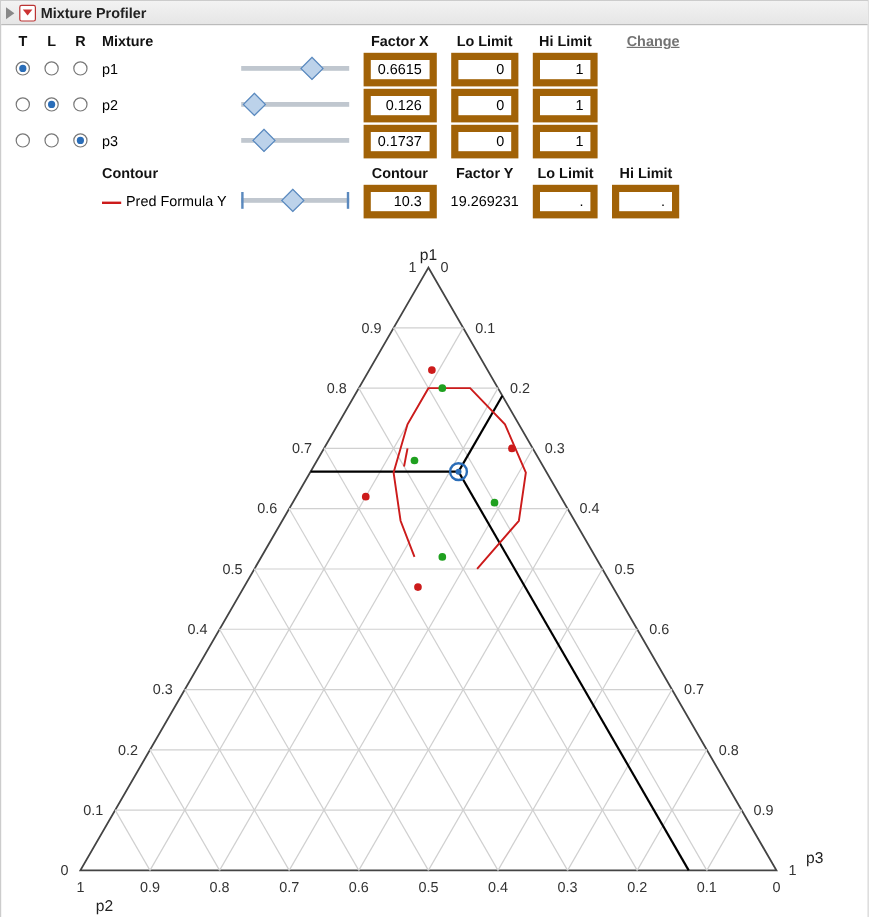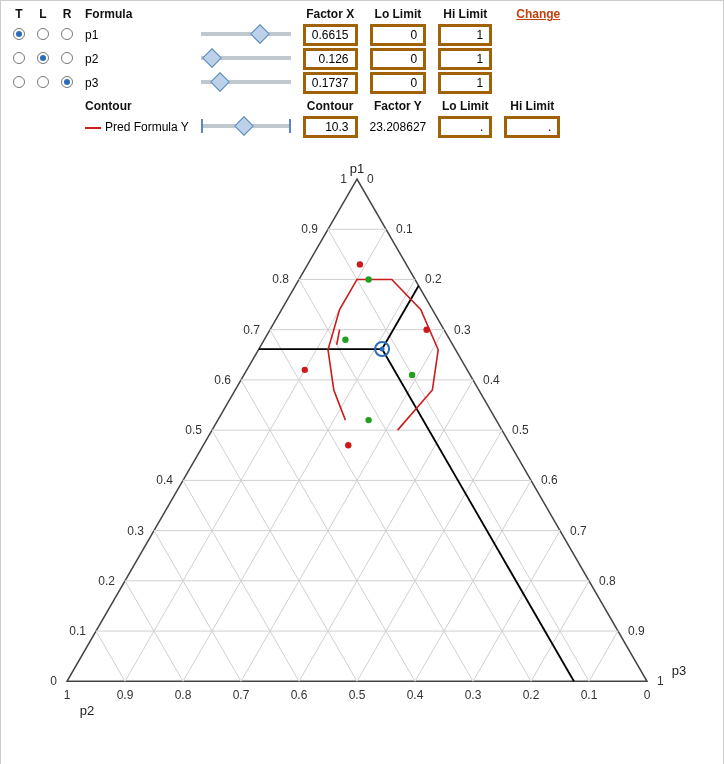--- a/index.html
+++ b/index.html
@@ -94,29 +94,29 @@
       background: #c0c7cf;
     }
     .slider .thumb {
       position: absolute; top: -1px;
       width: 14px; height: 14px;
       background: #bcd2ea;
       border: 1px solid #5a89be;
       transform: rotate(45deg);
     }
     .numcell {
-      border: 3px solid #a16207;
+      border: 6px solid #a16207;
       text-align: right;
       padding: 1px 6px;
       min-width: 54px;
       background: #fff;
       font-size: 12px;
     }
     .link {
-      color: #c2410c;
+      color: #737373;
       text-decoration: underline;
       cursor: pointer;
       padding-left: 12px;
       vertical-align: top;
     }
     .resp-swatch {
       width: 16px; height: 2px;
       background: #cc1b1b;
       display: inline-block;
       margin-right: 4px;
@@ -135,29 +135,34 @@
     .contour-curve { stroke: #cc1b1b; stroke-width: 1.6; fill: none; }
     .pt-red { fill: #cc1b1b; }
     .pt-green { fill: #1fa01f; }
     .marker-ring { fill: none; stroke: #2a6db8; stroke-width: 2; }
     .marker-dot { fill: #2a6db8; }
   </style>
 </head>
 <body>
 
 <div class="panel">
+  <div class="titlebar">
+    <span class="title-toggle"></span>
+    <span class="title-reddrop"></span>
+    <span class="title-text">Mixture Profiler</span>
+  </div>
 
   <div class="controls">
     <table class="factors">
       <tbody>
           <tr>
         <th>T</th>
         <th>L</th>
         <th>R</th>
-        <th class="left">Formula</th>
+        <th class="left">Mixture</th>
         <th></th>
         <th>Factor X</th>
         <th>Lo Limit</th>
         <th>Hi Limit</th>
         <th rowspan="4" style="vertical-align:top;"><span class="link">Change</span></th>
       </tr>
       </tbody>
         <tbody id="factor-rows">
           <tr>
             <td><span class="radio selected"></span></td>
@@ -234,21 +239,21 @@
         <td colspan="3"></td>
         <td style="white-space:nowrap;"><span class="resp-swatch"></span><span>Pred Formula Y</span></td>
         <td><span id="resp-slider-cell"><span class="slider">
     <span class="track-lo" style="left:0;width:36.199999999999996px;"></span>
     <span class="track-hi" style="left:50.199999999999996px;right:0;"></span>
     <span class="thumb" style="left:36.199999999999996px;"></span><span style="position:absolute;left:0;top:-1px;width:2px;height:14px;background:#5a89be;"></span><span style="position:absolute;right:0;top:-1px;width:2px;height:14px;background:#5a89be;"></span>
   </span></span></td>
         <td>
               <div class="numcell">10.3</div>
             </td>
-        <td style="padding:1px 6px;">23.208627</td>
+        <td style="padding:1px 6px;">19.269231</td>
         <td>
               <div class="numcell">.</div>
             </td>
         <td>
               <div class="numcell">.</div>
             </td>
       </tr>
     </tbody>
       </table>
   </div>

